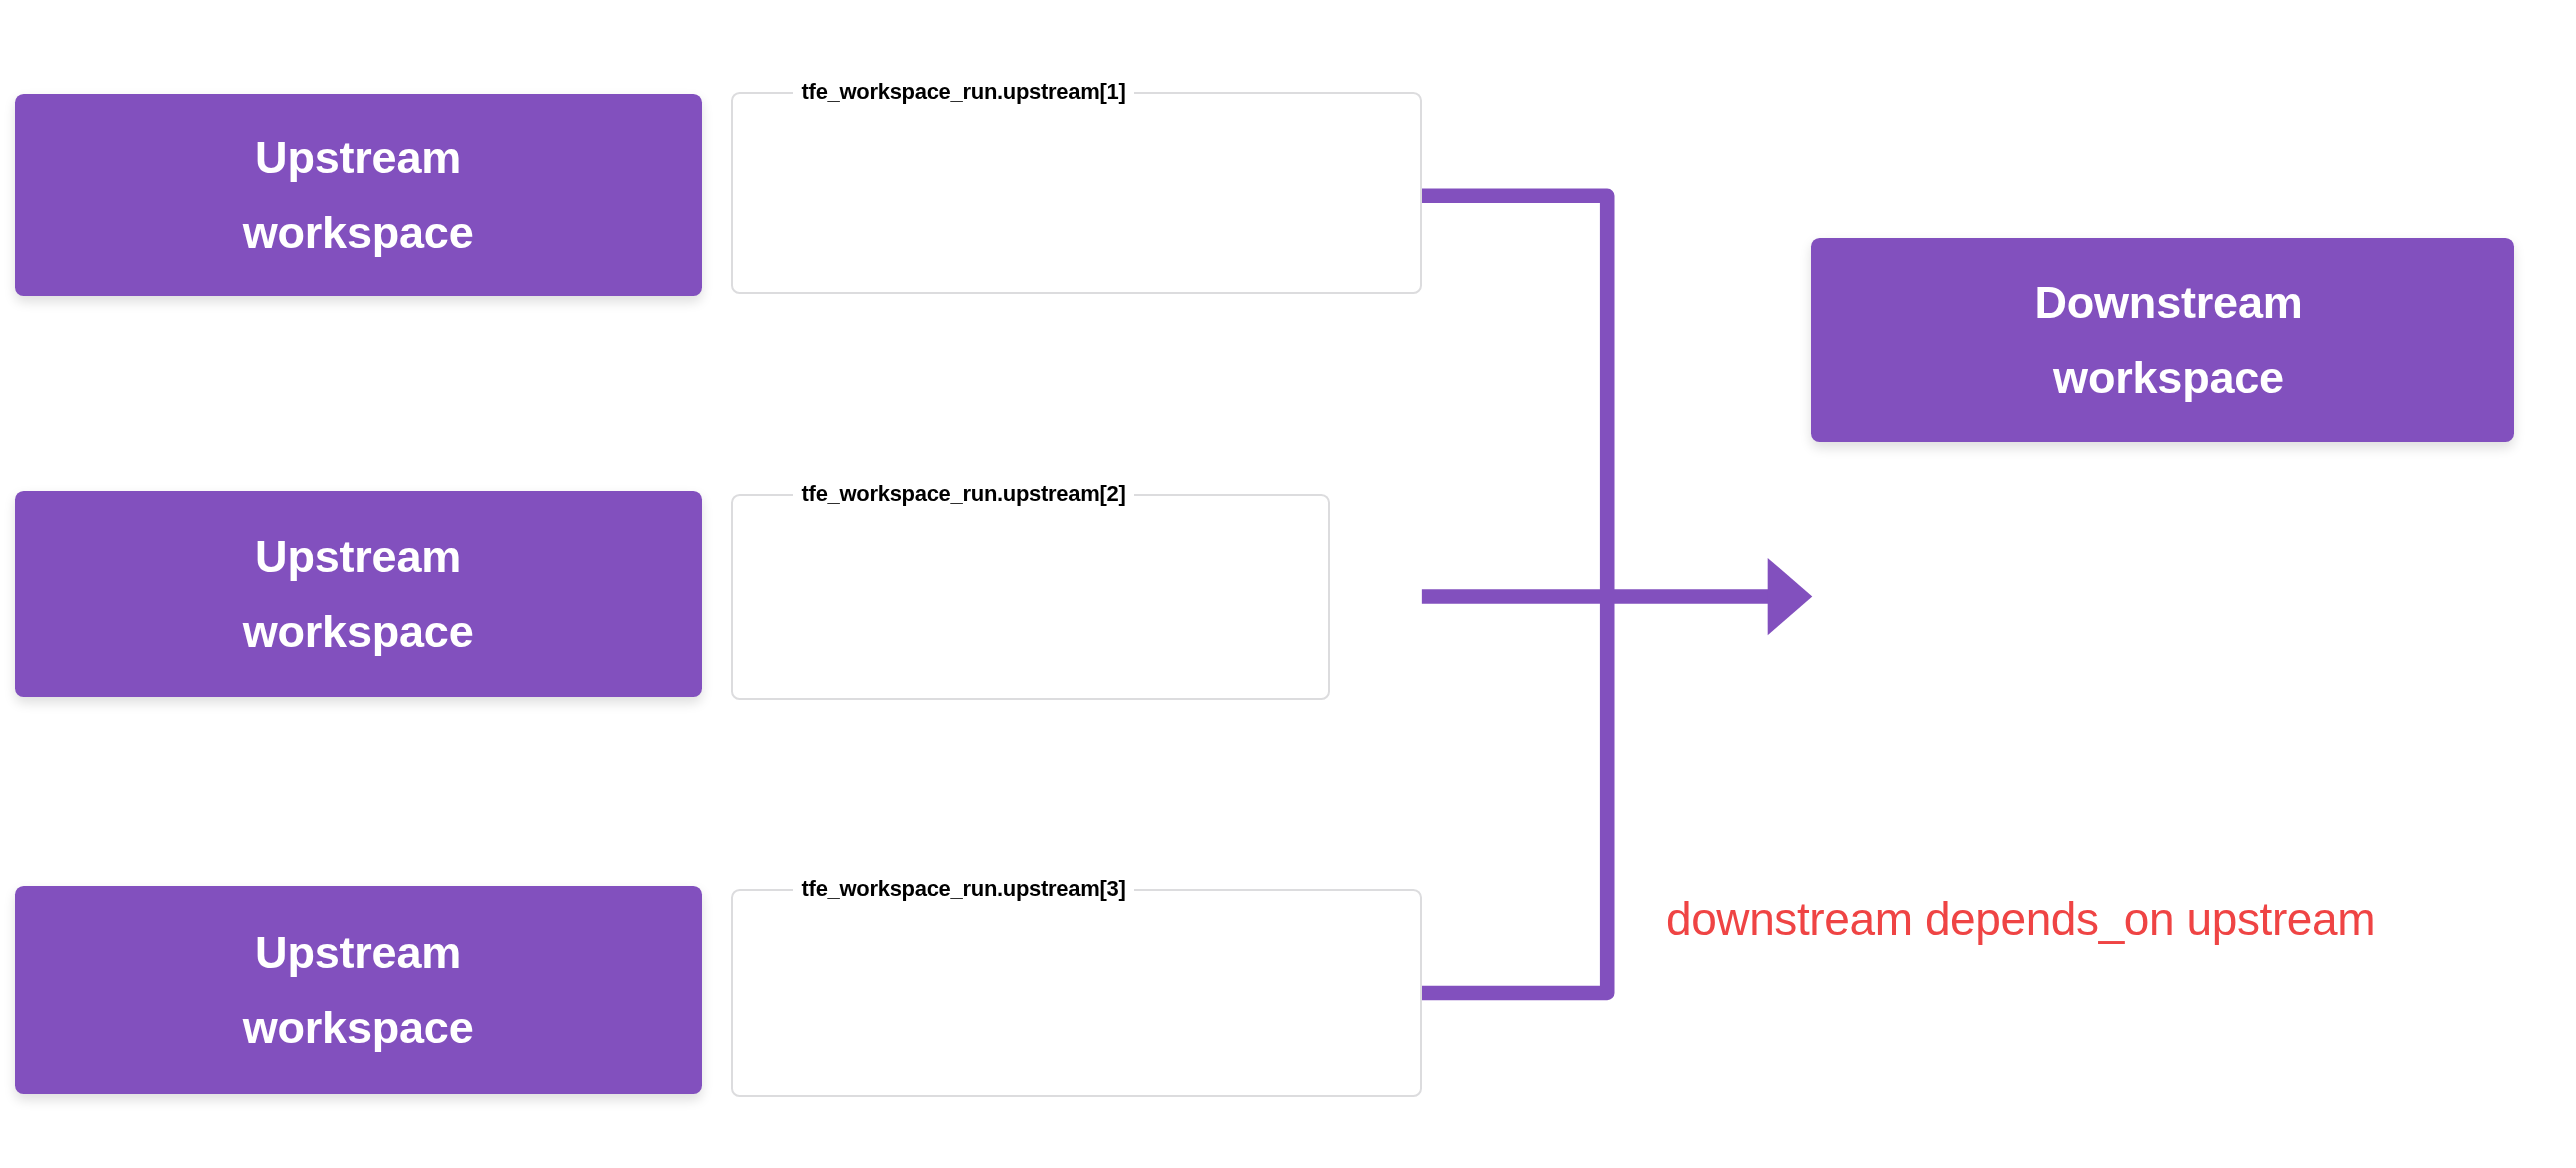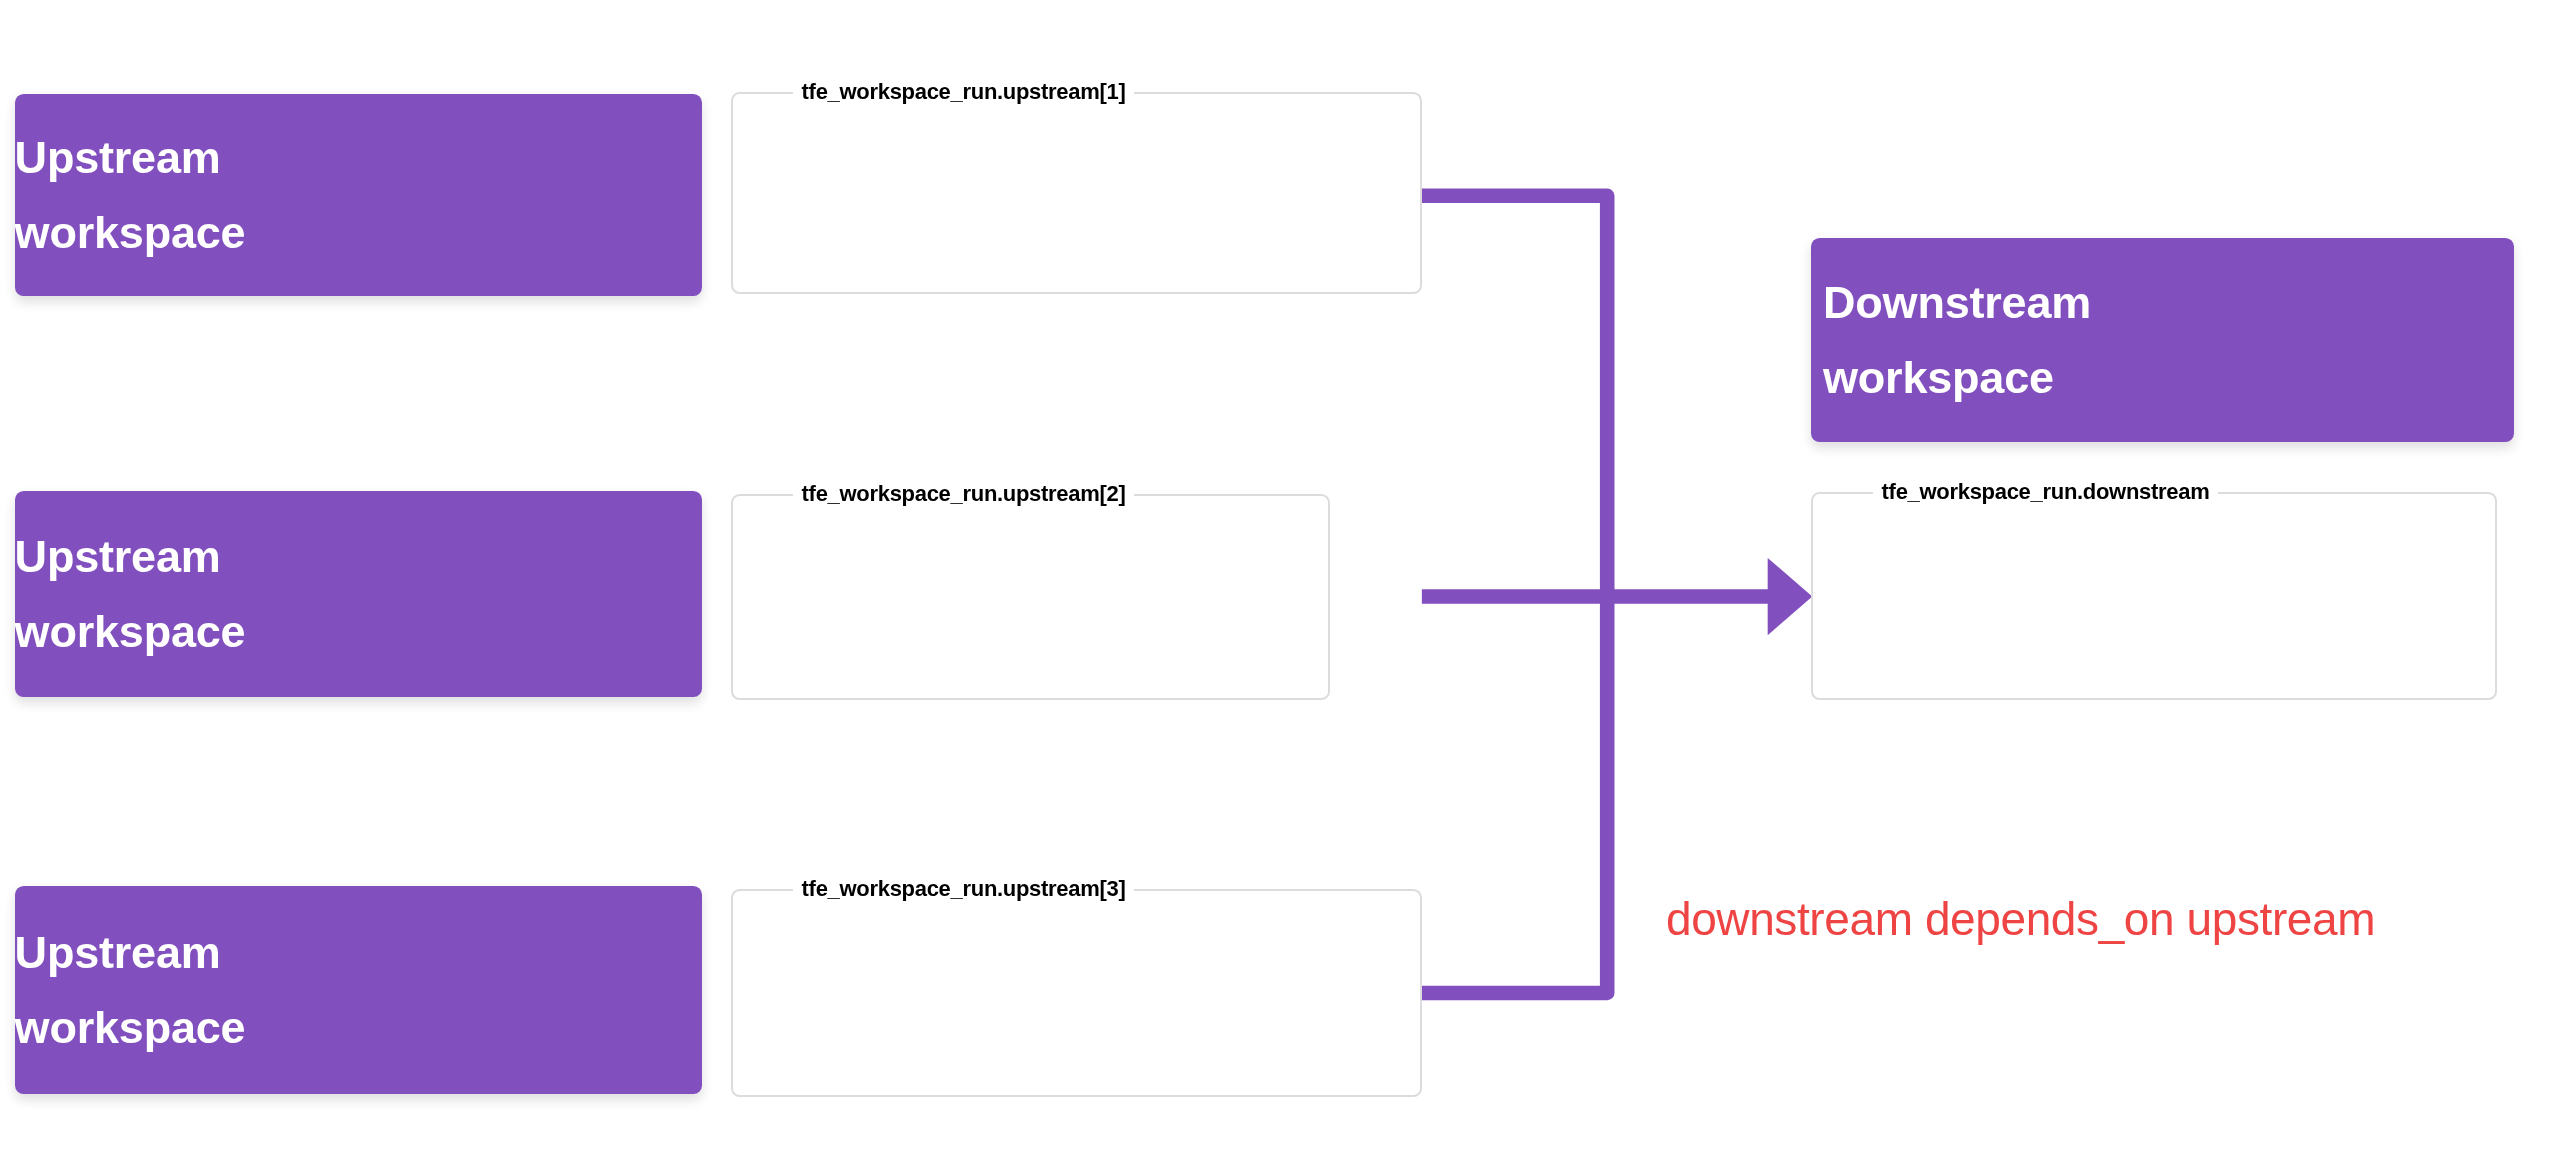--- a/index.html
+++ b/index.html
@@ -19,21 +19,21 @@
   }
 
   
   .ws-card {
     position: absolute;
     background: #8250be;
     border-radius: 8.6px;
     box-shadow: 0 5.1px 12px rgba(0,0,0,0.13);
     display: flex;
     flex-direction: column;
-    align-items: flex-start;
+    align-items: center;
     justify-content: center;
     color: #ffffff;
     font-weight: bold;
     font-size: 45px;
     line-height: 1.06;
     text-align: center;
     letter-spacing: -0.2px;
   }
   .ws-card .ln { display: block; }
   .ws-card .ln.l1 { margin-bottom: 27.5px; }
@@ -114,20 +114,17 @@
     <span class="ln">workspace</span>
   </div>
   <div class="res-box" style="left:731px; top:889px; width:691px; height:208px;text-decoration:underline;">
     <span class="res-label">tfe_workspace_run.upstream[3]</span>
   </div>
 
   <div class="ws-card" style="left:1811px; top:238px; width:691px; height:204px;padding-left:12px;">
     <span class="ln l1">Downstream</span>
     <span class="ln">workspace</span>
   </div>
-  <div class="res-box" style="left:1811px; top:492px; width:686px; height:208px;">
-    <span class="res-label">tfe_workspace_run.downstream</span>
-  </div>
 
   <div class="caption" style="left:1666px; top:892px;">downstream depends_on upstream</div>
 
 </div>
 
 
 </body></html>

